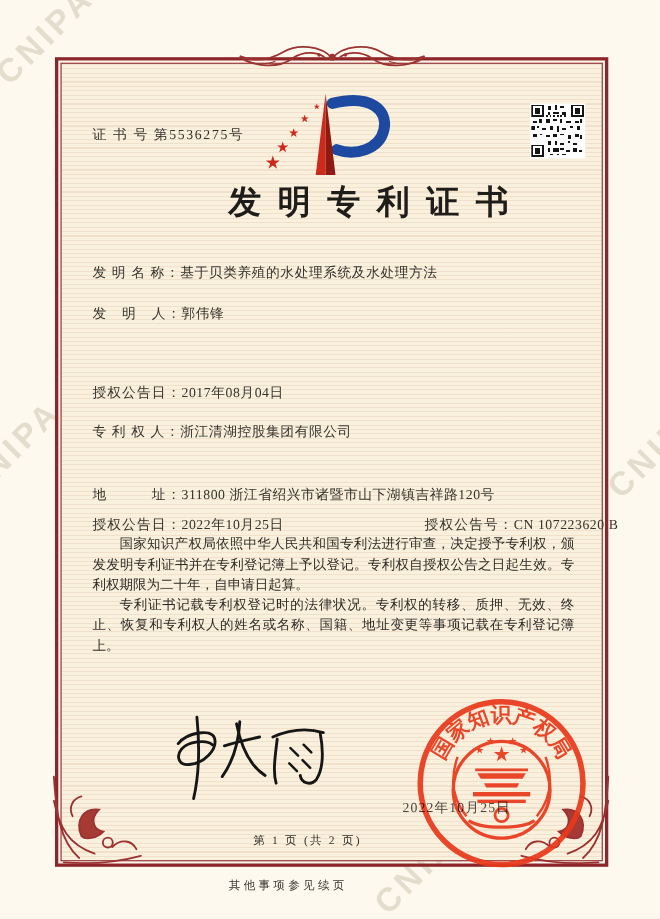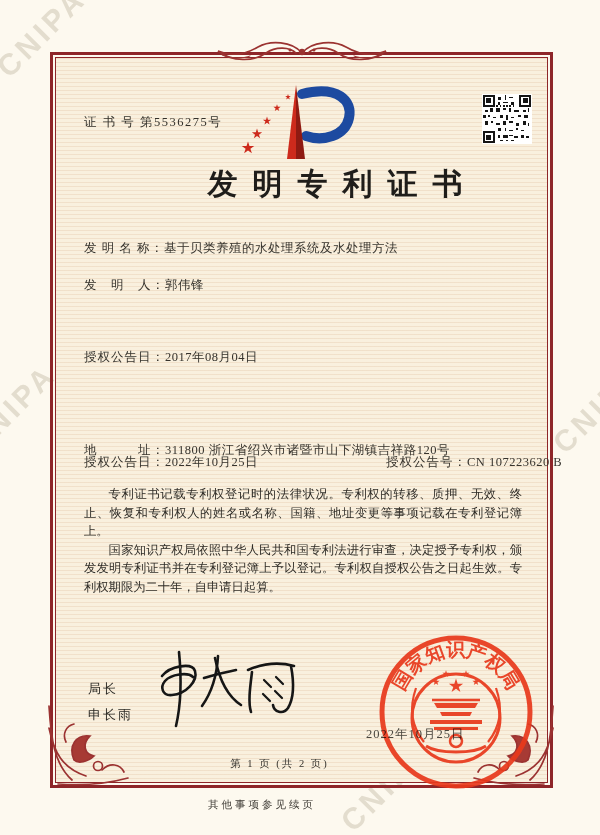--- a/index.html
+++ b/index.html
@@ -157,39 +157,38 @@
 
   <div class="frow" style="top:240px;">
     <span class="flabel">发 明 名 称：</span><span class="fvalue">基于贝类养殖的水处理系统及水处理方法</span>
   </div>
   <div class="frow" style="top:277px;">
     <span class="flabel">发　明　人：</span><span class="fvalue">郭伟锋</span>
   </div>
   <div class="frow" style="top:349px;">
     <span class="flabel">授权公告日：</span><span class="fvalue">2017年08月04日</span>
   </div>
+  <div class="frow" style="top:384px;">
+    <span class="flabel">专 利 权 人：</span><span class="fvalue">浙江清湖控股集团有限公司</span>
+  </div>
   <div class="frow" style="top:442px;">
     <span class="flabel">地　　　址：</span><span class="fvalue">311800 浙江省绍兴市诸暨市山下湖镇吉祥路120号</span>
   </div>
-  <div class="frow" style="top:454px;">
+  <div class="frow" style="top:469px;">
     <span class="flabel">授权公告日：</span><span class="fvalue">2022年10月25日</span>
     <span class="grant2">
       <span class="flabel">授权公告号：</span><span class="fvalue">CN 107223620 B</span>
     </span>
   </div>
 
   <div class="paras">
+    <p>国家知识产权局依照中华人民共和国专利法进行审查，决定授予专利权，颁发发明专利证书并在专利登记簿上予以登记。专利权自授权公告之日起生效。专利权期限为二十年，自申请日起算。</p>
     <p>专利证书记载专利权登记时的法律状况。专利权的转移、质押、无效、终止、恢复和专利权人的姓名或名称、国籍、地址变更等事项记载在专利登记簿上。</p>
-    <p>国家知识产权局依照中华人民共和国专利法进行审查，决定授予专利权，颁发发明专利证书并在专利登记簿上予以登记。专利权自授权公告之日起生效。专利权期限为二十年，自申请日起算。</p>
-  </div>
-
-  <div class="signer">
-    <div>局长</div>
-    <div>申长雨</div>
-  </div>
+  </div>
+
 
   <svg class="signature" width="170" height="85" viewBox="0 0 170 85">
     <g stroke="#161616" stroke-width="2.6" fill="none" stroke-linecap="round" stroke-linejoin="round">
       <path d="M14,30 C22,20 44,16 47,25 C50,35 38,48 24,49 C14,50 12,41 17,35 C23,28 40,26 45,31"></path>
       <path d="M31,6 C33,26 34,54 28,80"></path>
       <path d="M70,10 C69,28 64,46 54,60"></path>
       <path d="M56,32 C68,28 79,26 88,24"></path>
       <path d="M67,12 C71,32 79,50 93,59"></path>
       <path d="M100,24 C116,17 132,16 146,20"></path>
       <path d="M104,26 C102,42 100,56 103,66"></path>

